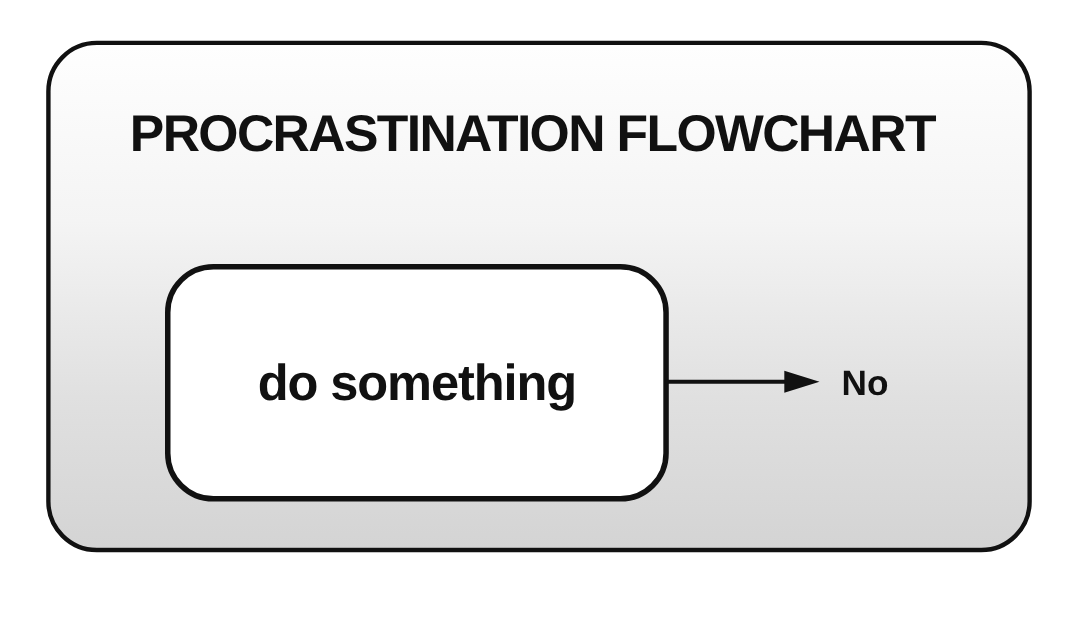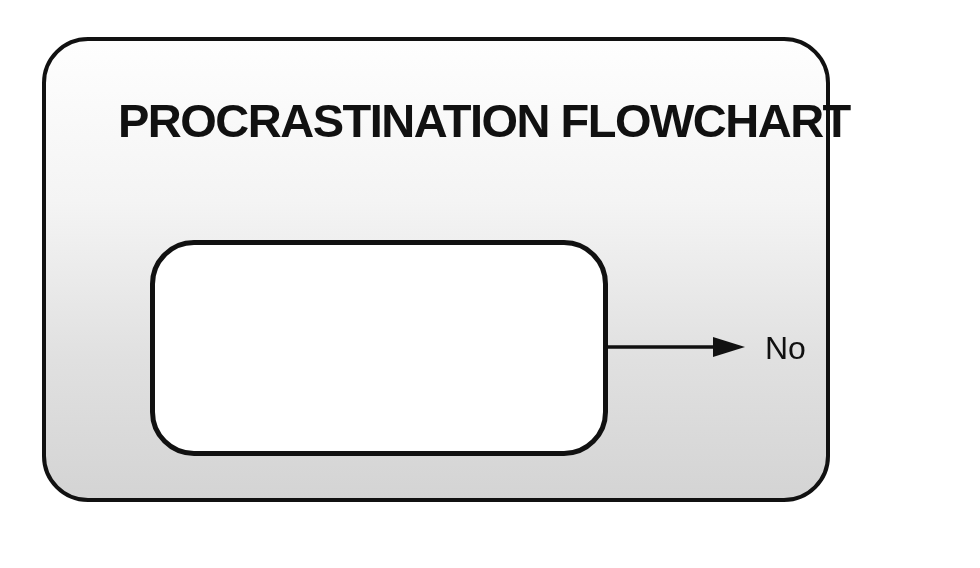--- a/index.html
+++ b/index.html
@@ -10,21 +10,21 @@
     overflow: hidden;
   }
   .stage {
     position: relative;
     width: 980px; height: 568px;
     background: #ffffff;
   }
   .outer-frame {
     position: absolute;
     left: 42px; top: 37px;
-    width: 788px; height: 465px;
+    width: 896px; height: 465px;
     border: 4px solid #111111;
     border-radius: 46px;
     background: linear-gradient(180deg, #fefefe 0%, #f4f4f4 35%, #e0e0e0 70%, #d4d4d4 100%);
   }
   .chart-title {
     position: absolute;
     left: 72px; top: 52px;
     font-size: 47px;
     font-weight: bold;
     letter-spacing: -1.5px;
@@ -54,36 +54,37 @@
   .edge-arrow-svg {
     position: absolute;
     left: 605px; top: 333px;
     width: 150px; height: 28px;
     display: block;
   }
   .edge-label {
     position: absolute;
     left: 765px; top: 330px;
     font-size: 32px;
-    font-weight: normal;
+    font-weight: bold;
     letter-spacing: 0px;
     color: #111111;
     white-space: nowrap;
   }
 </style>
 </head>
 <body>
 
 <div class="stage">
 
   <div class="outer-frame">
     <div class="chart-title">PROCRASTINATION FLOWCHART</div>
   </div>
 
   <div class="node-box">
+    <div class="node-label">do something</div>
   </div>
 
   <svg class="edge-arrow-svg" viewBox="0 0 150 28" xmlns="http://www.w3.org/2000/svg">
     <line x1="0" y1="14" x2="112" y2="14" stroke="#111111" stroke-width="3.5"></line>
     <polygon points="108,4 140,14 108,24" fill="#111111"></polygon>
   </svg>
 
   <div class="edge-label">No</div>
 
 </div>

